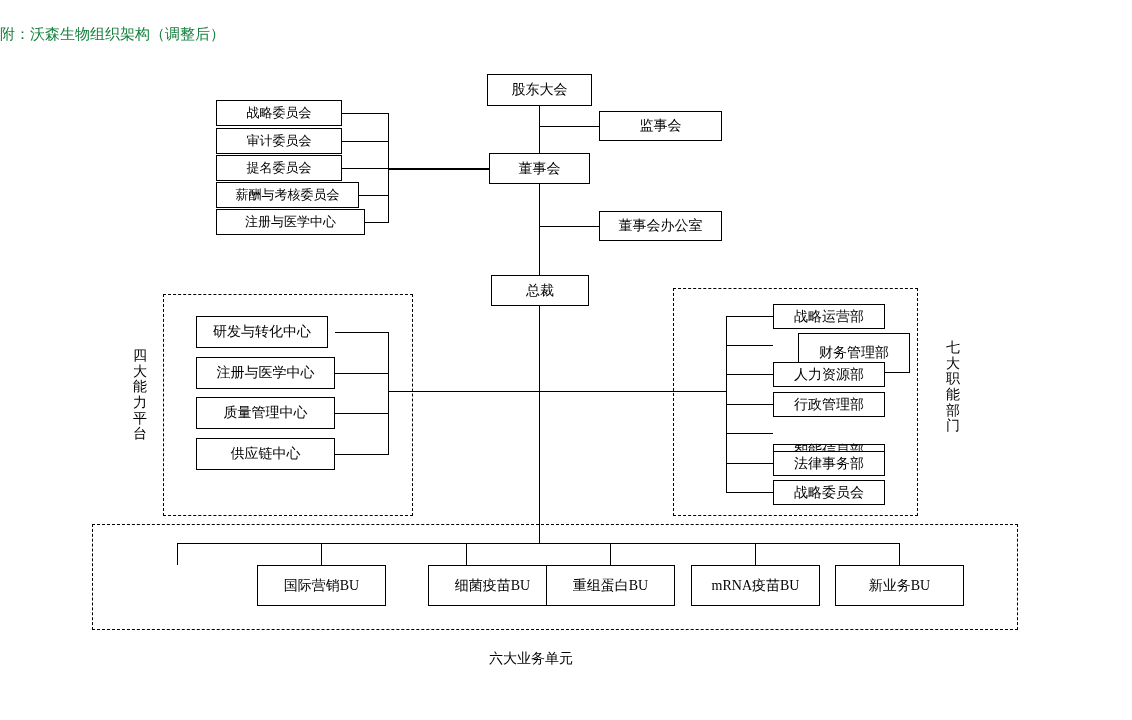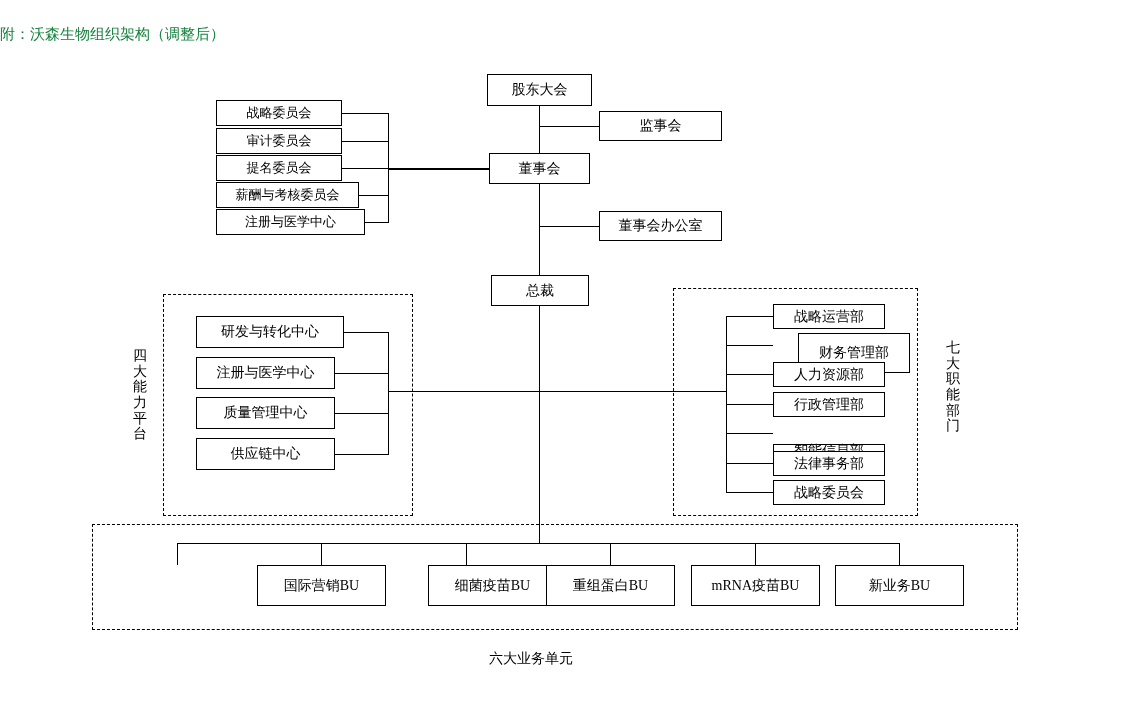--- a/index.html
+++ b/index.html
@@ -167,21 +167,21 @@
     <span>薪酬与考核委员会</span>
   </div>
   <div class="node small" style="left:216px; top:209px; width:149px; height:26px;">
     <span>注册与医学中心</span>
   </div>
 
   <div class="vlabel" style="left:131px; top:348px;">
     <span style="display:block; word-break:break-all;">四大能力平台</span>
   </div>
 
-  <div class="node" style="left:196px; top:316px; width:148px; height:32px;">
+  <div class="node" style="left:196px; top:316px; width:132px; height:32px;">
     <span>研发与转化中心</span>
   </div>
   <div class="node" style="left:196px; top:357px; width:139px; height:32px;">
     <span>注册与医学中心</span>
   </div>
   <div class="node" style="left:196px; top:397px; width:139px; height:32px;">
     <span>质量管理中心</span>
   </div>
   <div class="node" style="left:196px; top:438px; width:139px; height:32px;">
     <span>供应链中心</span>

